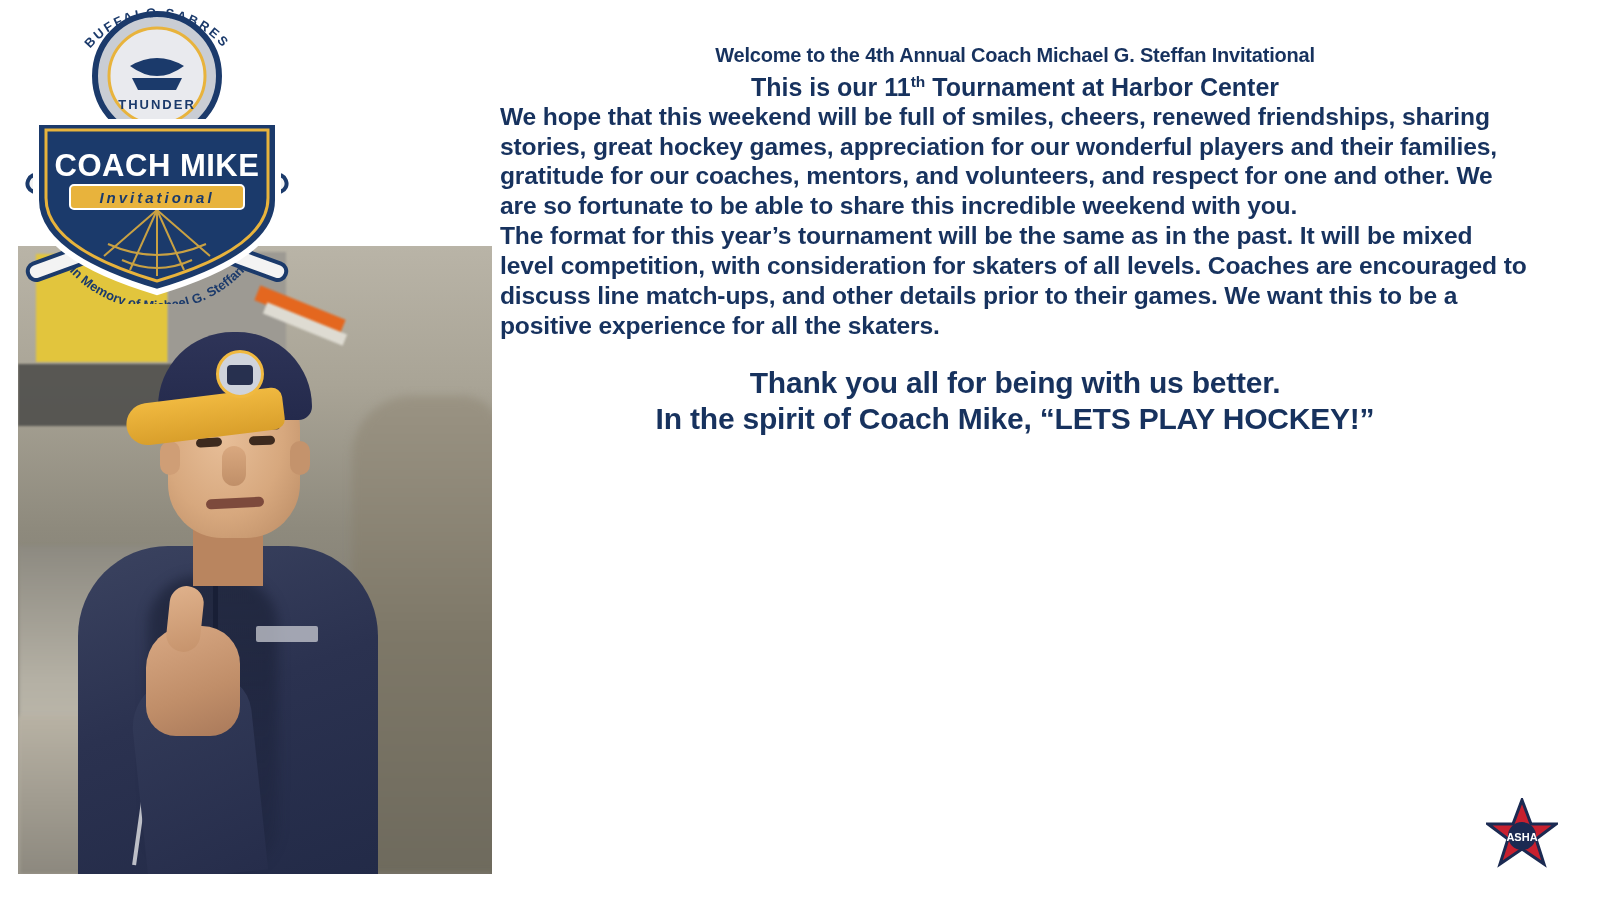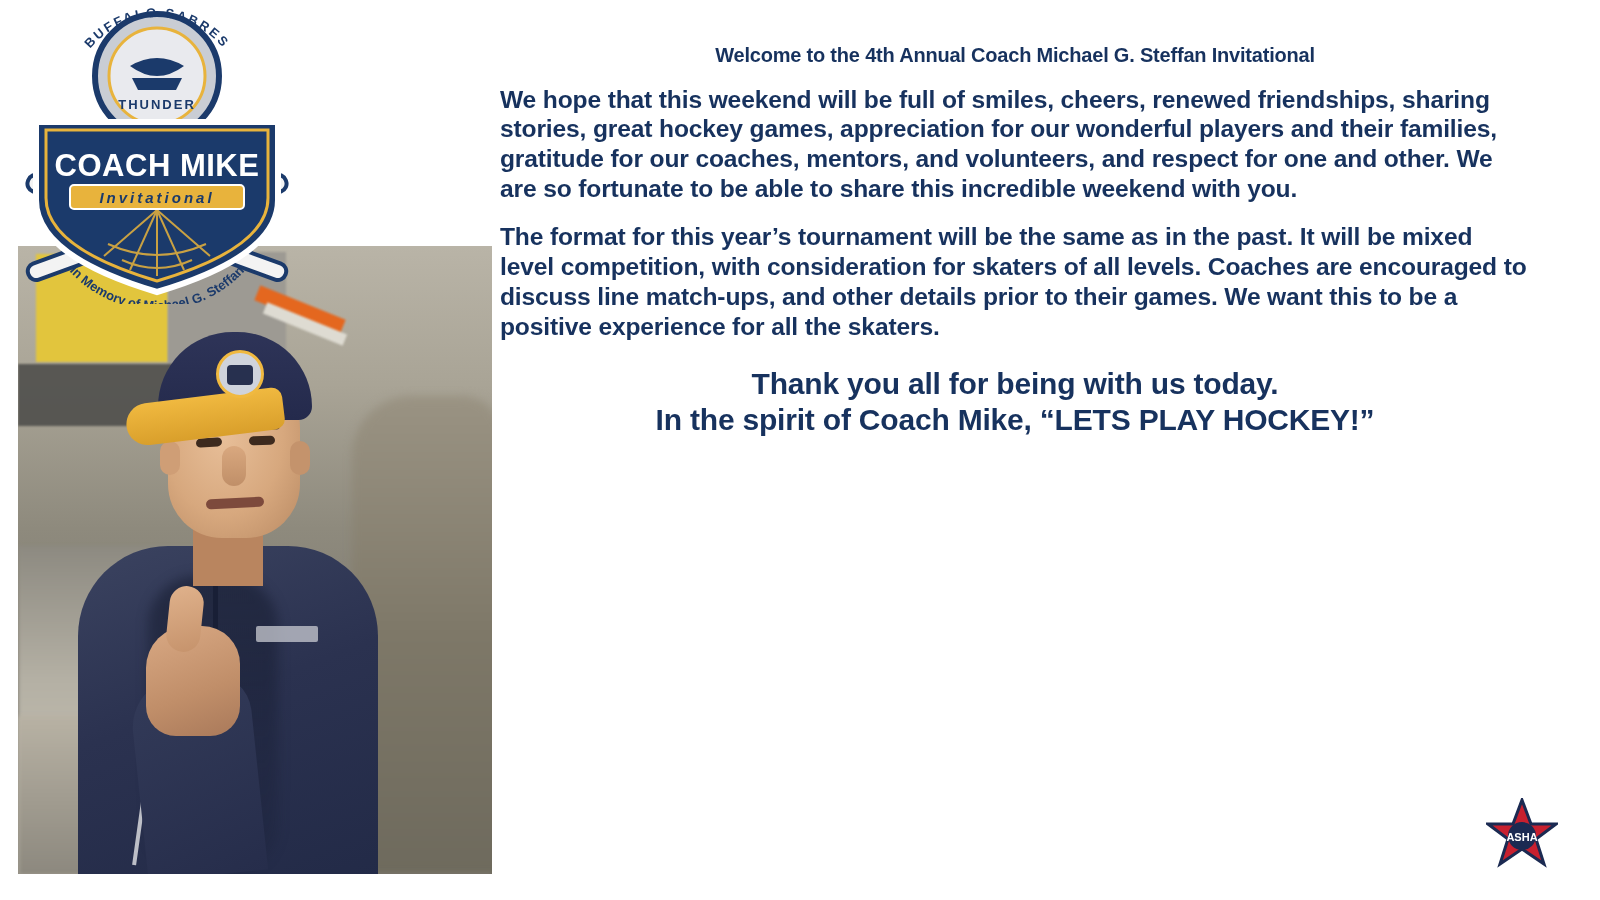--- a/index.html
+++ b/index.html
@@ -203,21 +203,20 @@
     margin-top: 6px;
     line-height: 1.15;
   }
   .subhead sup { font-size: 0.62em; vertical-align: super; }
 
   .para {
     color: #17325e;
     font-weight: bold;
     font-size: 24.6px;
     line-height: 1.215;
-    margin-top: 18px;
     letter-spacing: -0.15px;
   }
   .para.p1 { margin-top: 20px; }
 
   .closing {
     color: #17325e;
     font-weight: bold;
     font-size: 30px;
     line-height: 1.22;
     text-align: center;
@@ -329,26 +328,29 @@
           <textPath href="#arcBottom" startOffset="50%" text-anchor="middle">In Memory of Michael G. Steffan</textPath>
         </text>
       </svg>
     </div>
   </div>
 
   <div class="content">
 
     <div class="headline">Welcome to the 4th Annual Coach Michael G. Steffan Invitational</div>
 
+    <div class="subhead">
+      <span>This is our 11</span><sup>th</sup><span> Tournament at Harbor Center</span>
+    </div>
 
     <p class="para">We hope that this weekend will be full of smiles, cheers, renewed friendships, sharing stories, great hockey games, appreciation for our wonderful players and their families, gratitude for our coaches, mentors, and volunteers, and respect for one and other. We are so fortunate to be able to share this incredible weekend with you.</p>
     <p class="para">The format for this year’s tournament will be the same as in the past. It will be mixed level competition, with consideration for skaters of all levels. Coaches are encouraged to discuss line match-ups, and other details prior to their games. We want this to be a positive experience for all the skaters.</p>
 
     <div class="closing">
-      <div>Thank you all for being with us today.</div>
+      <div>Thank you all for being with us better.</div>
       <div>In the spirit of Coach Mike, “LETS PLAY HOCKEY!”</div>
     </div>
   </div>
 
   <div class="asha">
     <svg width="72" height="78" viewBox="0 0 72 78" xmlns="http://www.w3.org/2000/svg">
       <polygon points="36,2 45,26 70,26 50,41 58,66 36,51 14,66 22,41 2,26 27,26" fill="#c8202f" stroke="#1b2a52" stroke-width="3"></polygon>
       <circle cx="36" cy="38" r="14" fill="#1b2a52"></circle>
       <text x="36" y="43" text-anchor="middle" font-family="Liberation Sans, sans-serif" font-size="11" font-weight="bold" fill="#ffffff">ASHA</text>
     </svg>

